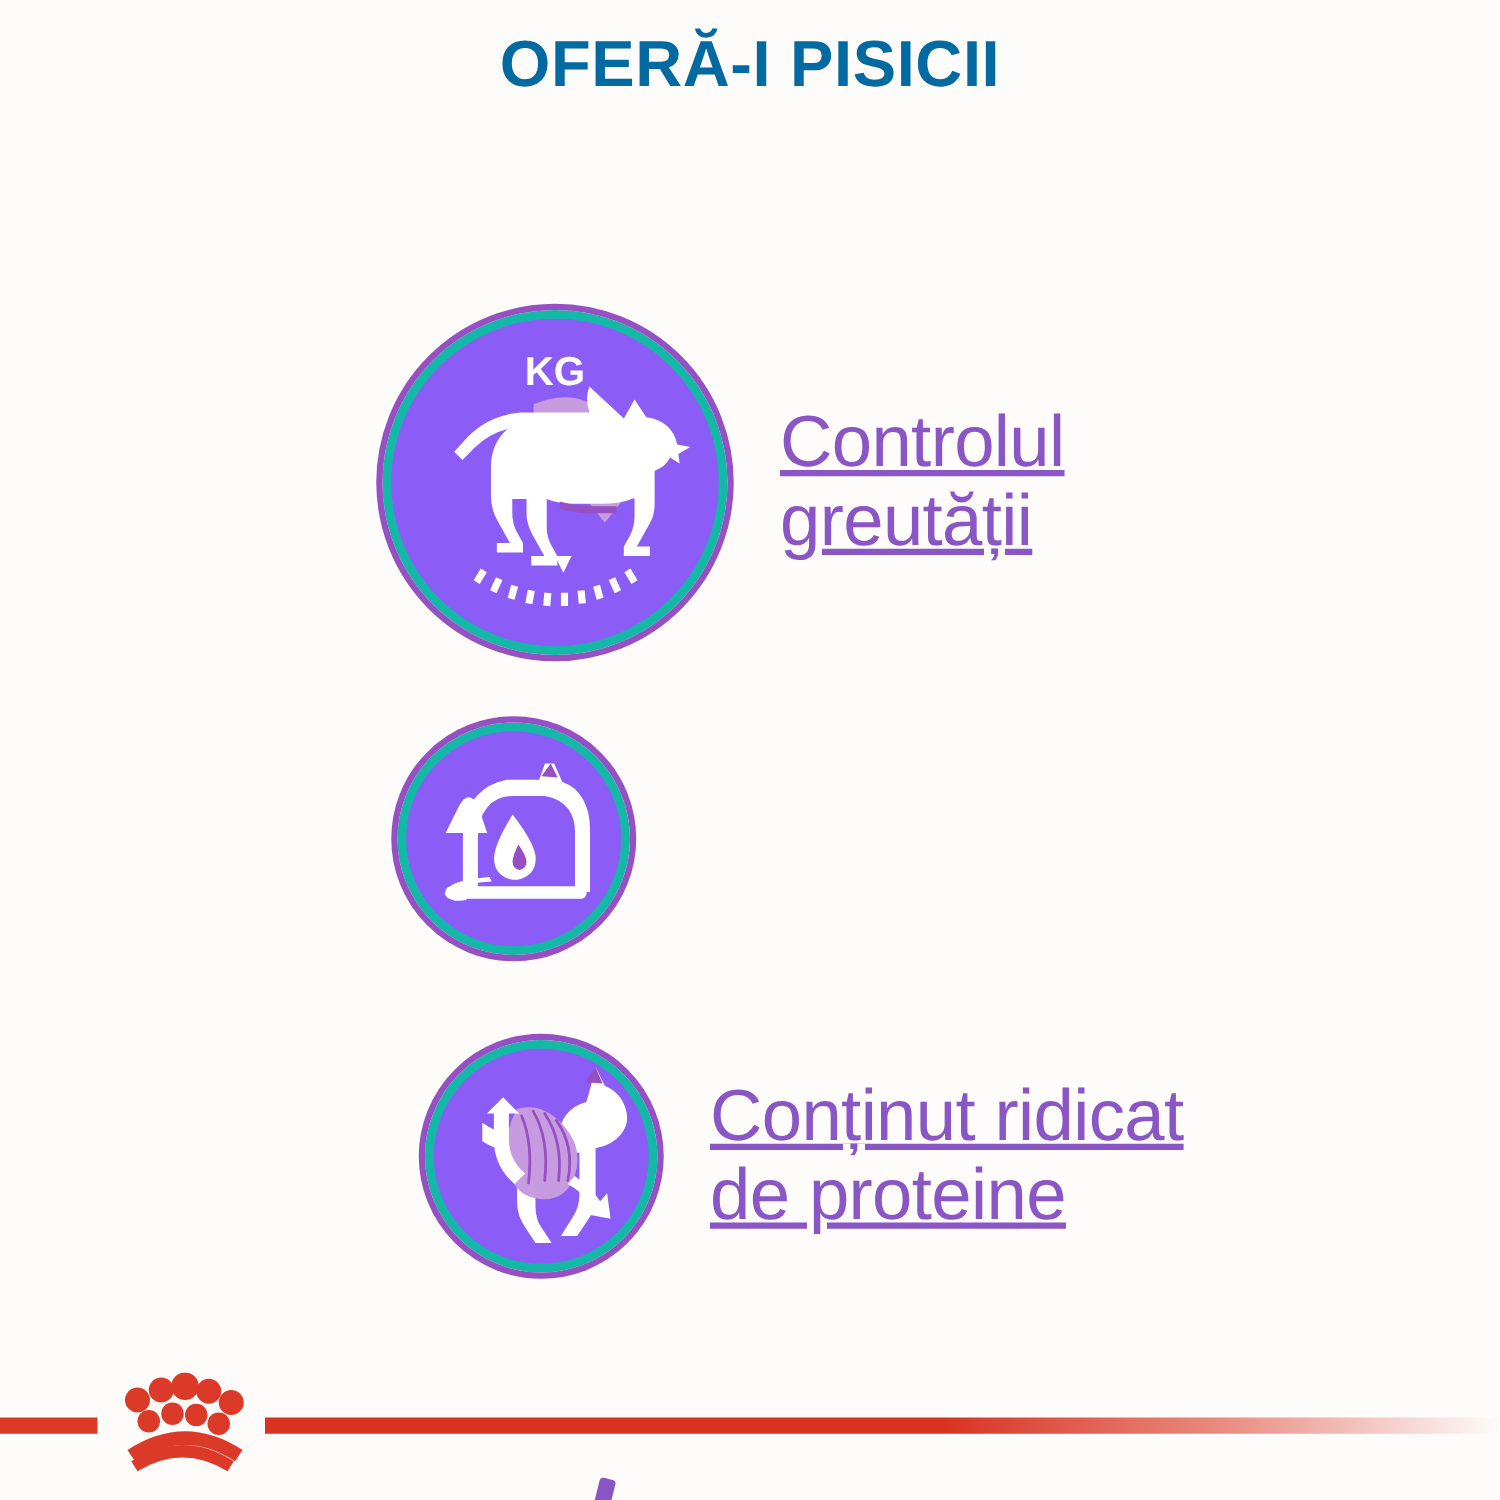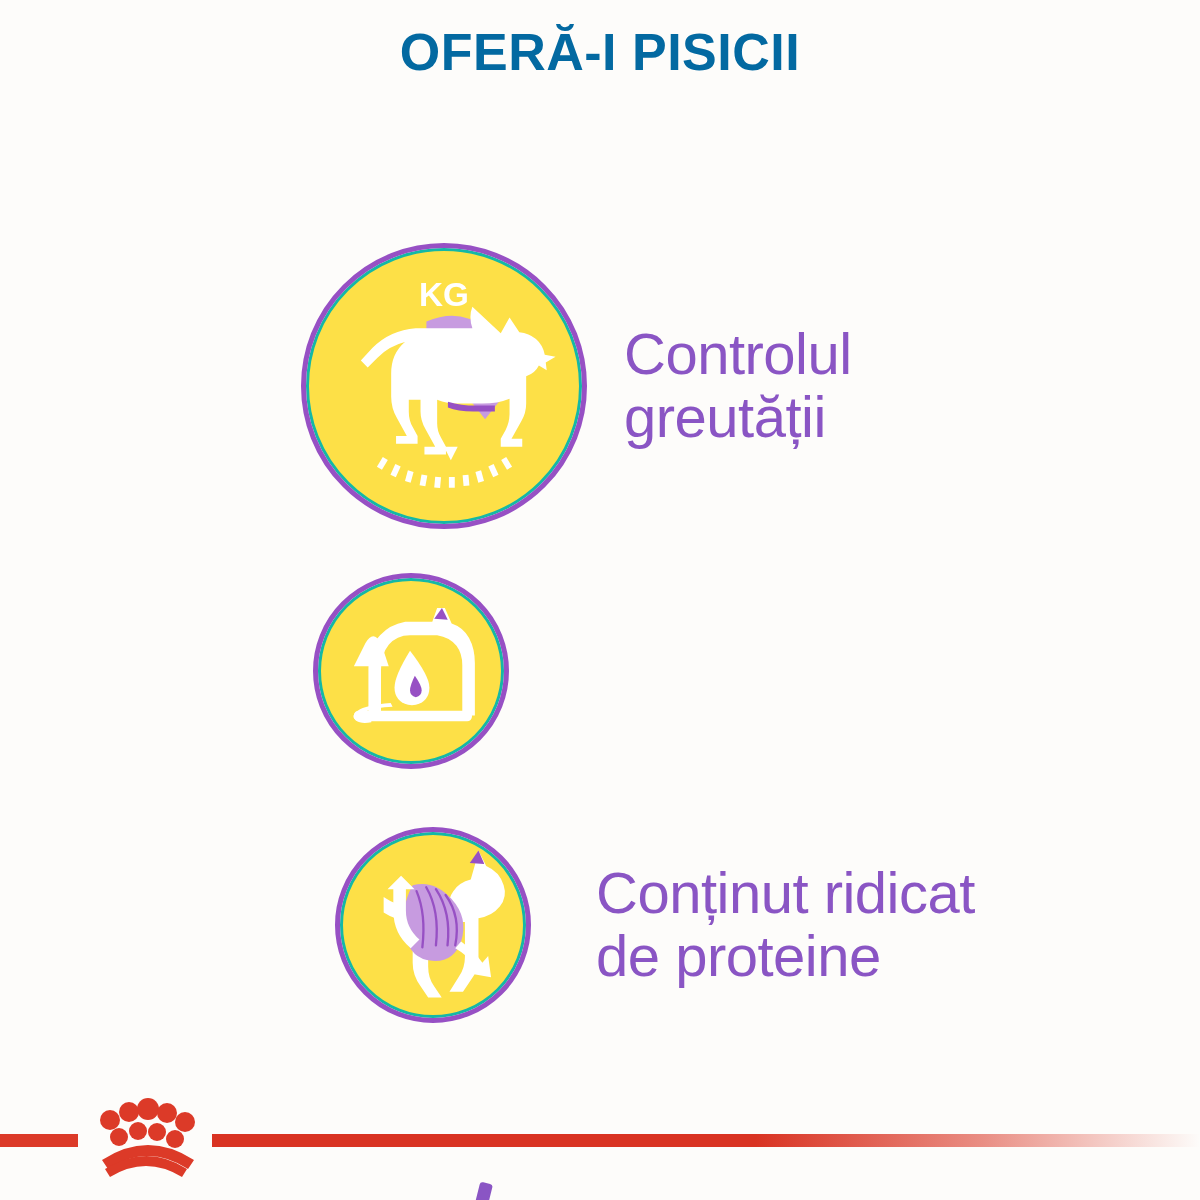--- a/index.html
+++ b/index.html
@@ -42,44 +42,45 @@
     height: 920px;
   }
 
   .feature-row {
     position: absolute;
     display: flex;
     align-items: center;
   }
   .feature-row.r1 { left: 306px; top: 88px; }
   .feature-row.r2 { left: 318px; top: 418px; }
-  .feature-row.r3 { left: 340px; top: 672px; gap: 28px; }
+  .feature-row.r3 { left: 340px; top: 672px; }
 
   .badge {
     border-radius: 50%;
-    background: #fde047;
+    background: #8b5cf6;
     position: relative;
     flex: 0 0 auto;
     box-sizing: border-box;
-    border: 3px solid #14b8a6;
+    border: 7px solid #14b8a6;
     outline: 5px solid #9750C4;
   }
   .badge.b1 { width: 276px; height: 276px; }
   .badge.b2 { width: 186px; height: 186px; }
   .badge.b3 { width: 186px; height: 186px; }
 
   .badge svg { display: block; width: 100%; height: 100%; }
 
   .feature-label {
     color: #8A55C4;
     font-size: 56px;
     line-height: 1.08;
     font-weight: normal;
     letter-spacing: -0.5px;
     white-space: pre-line;
+    text-decoration: underline;
   }
   .feature-row.r1 .feature-label { margin-left: 42px; font-size: 58px; }
   .feature-row.r2 .feature-label { margin-left: 42px; font-size: 58px; }
   .feature-row.r3 .feature-label { margin-left: 42px; font-size: 58px; }
 
   
   .connector {
     position: absolute;
     background: #8A55C4;
     border-radius: 3px;

